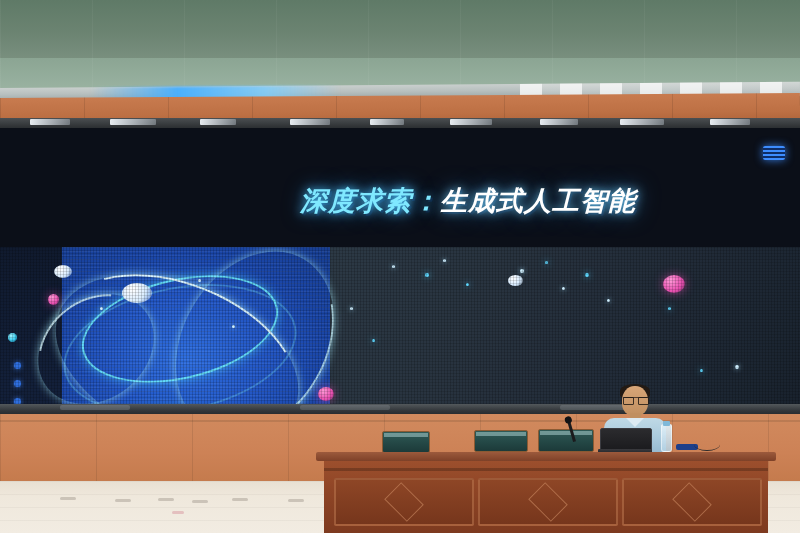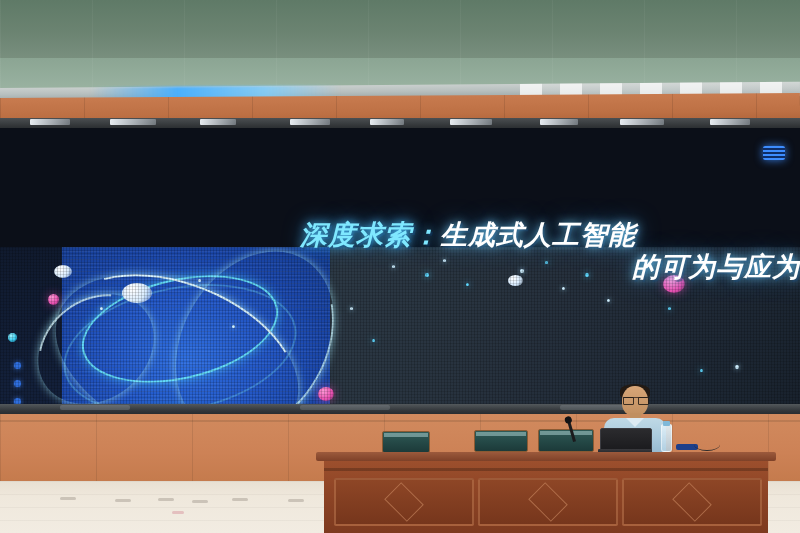--- a/index.html
+++ b/index.html
@@ -96,21 +96,21 @@
   
   .pt{position:absolute;border-radius:50%;background:#cfefff;box-shadow:0 0 5px rgba(160,225,255,.9);}
   .pt.cy{background:#5fd8ff;box-shadow:0 0 6px rgba(80,210,255,.95);}
   .blob{position:absolute;border-radius:50%;}
   .blob.w{background:radial-gradient(circle at 35% 30%,#ffffff 0%,#d8ecff 55%,rgba(200,230,255,.25) 100%);}
   .blob.pk{background:radial-gradient(circle at 35% 30%,#ff9ad8 0%,#e84fb0 60%,rgba(200,50,150,.3) 100%);
     box-shadow:0 0 10px rgba(230,80,180,.6);}
   .blob.cy{background:radial-gradient(circle at 35% 30%,#9ef3ff 0%,#35c9f0 60%,rgba(40,180,230,.25) 100%);}
 
   
-  .title-wrap{position:absolute;left:300px;top:186px;width:500px;margin-top:34px;}
+  .title-wrap{position:absolute;left:300px;top:186px;width:500px;}
   .title-l1{font-size:27px;font-weight:bold;font-style:italic;letter-spacing:1px;line-height:1.12;
     white-space:nowrap;}
   .t-cyan{color:#7fe8ff;text-shadow:0 0 10px rgba(80,200,255,.95),0 0 20px rgba(50,160,255,.6),2px 2px 0 rgba(10,40,80,.5);}
   .t-white{color:#ffffff;text-shadow:0 0 10px rgba(120,215,255,.9),0 0 22px rgba(60,165,255,.55),2px 2px 0 rgba(10,40,80,.45);}
   .title-l2{font-size:27px;font-weight:bold;font-style:italic;letter-spacing:1px;line-height:1.12;
     text-align:right;white-space:nowrap;margin-top:2px;}
   .pill{position:absolute;left:445px;top:272px;width:352px;height:25px;border-radius:13px;
     border:1.6px solid rgba(165,225,255,.85);box-shadow:0 0 8px rgba(90,190,255,.45) inset,0 0 7px rgba(90,190,255,.35);
     display:flex;align-items:center;justify-content:center;}
   .pill span{color:#eaf7ff;font-size:13px;font-weight:bold;letter-spacing:.5px;white-space:nowrap;
@@ -256,21 +256,20 @@
       <div class="pt" style="left:198px;top:32px;width:3px;height:3px;"></div>
       <div class="pt" style="left:232px;top:78px;width:3px;height:3px;"></div>
 
       <div class="pix"></div>
     </div>
 
     <div class="title-wrap" style="top:66px">
       <div class="title-l1">
         <span class="t-cyan">深度求索：</span><span class="t-white">生成式人工智能</span>
       </div>
-      <div class="title-l2 t-white">的可为与应为</div>
     </div>
 
 
     <div class="menu-mark" style="top:26px"></div>
   </div>
 
   <div class="screen-top">
     <div class="hl" style="left:30px;width:40px;"></div>
     <div class="hl" style="left:110px;width:46px;"></div>
     <div class="hl" style="left:200px;width:36px;"></div>

